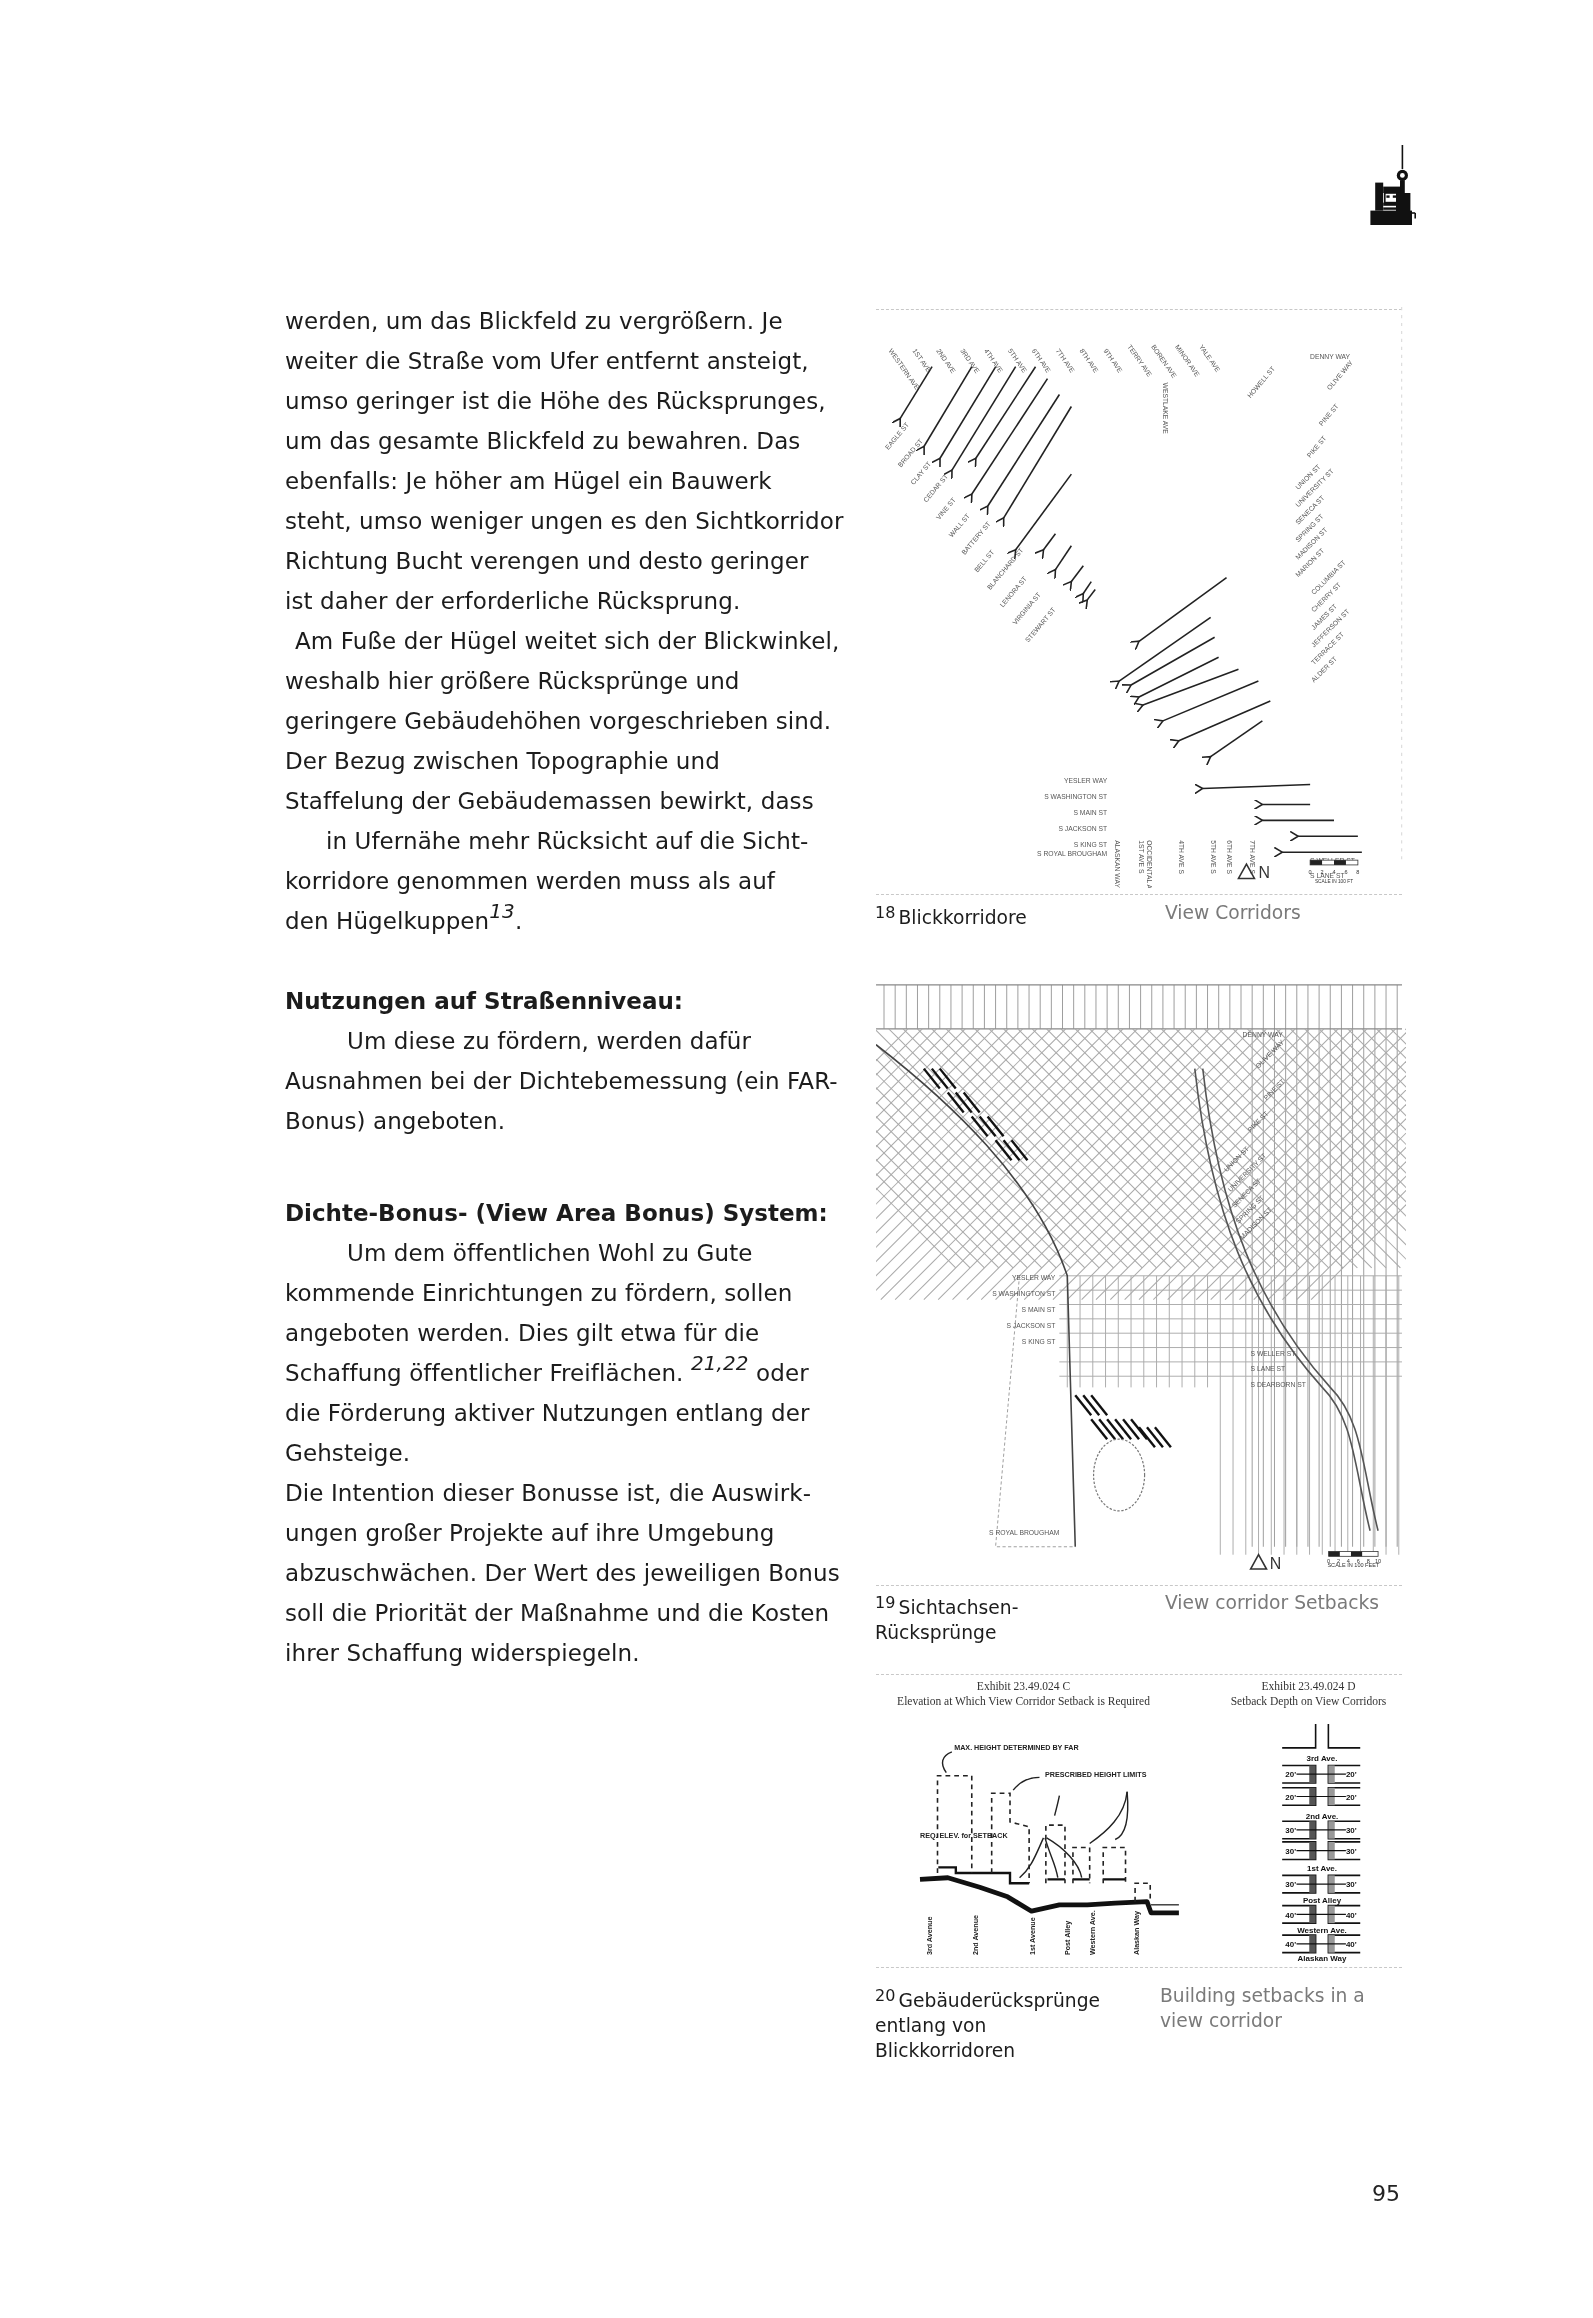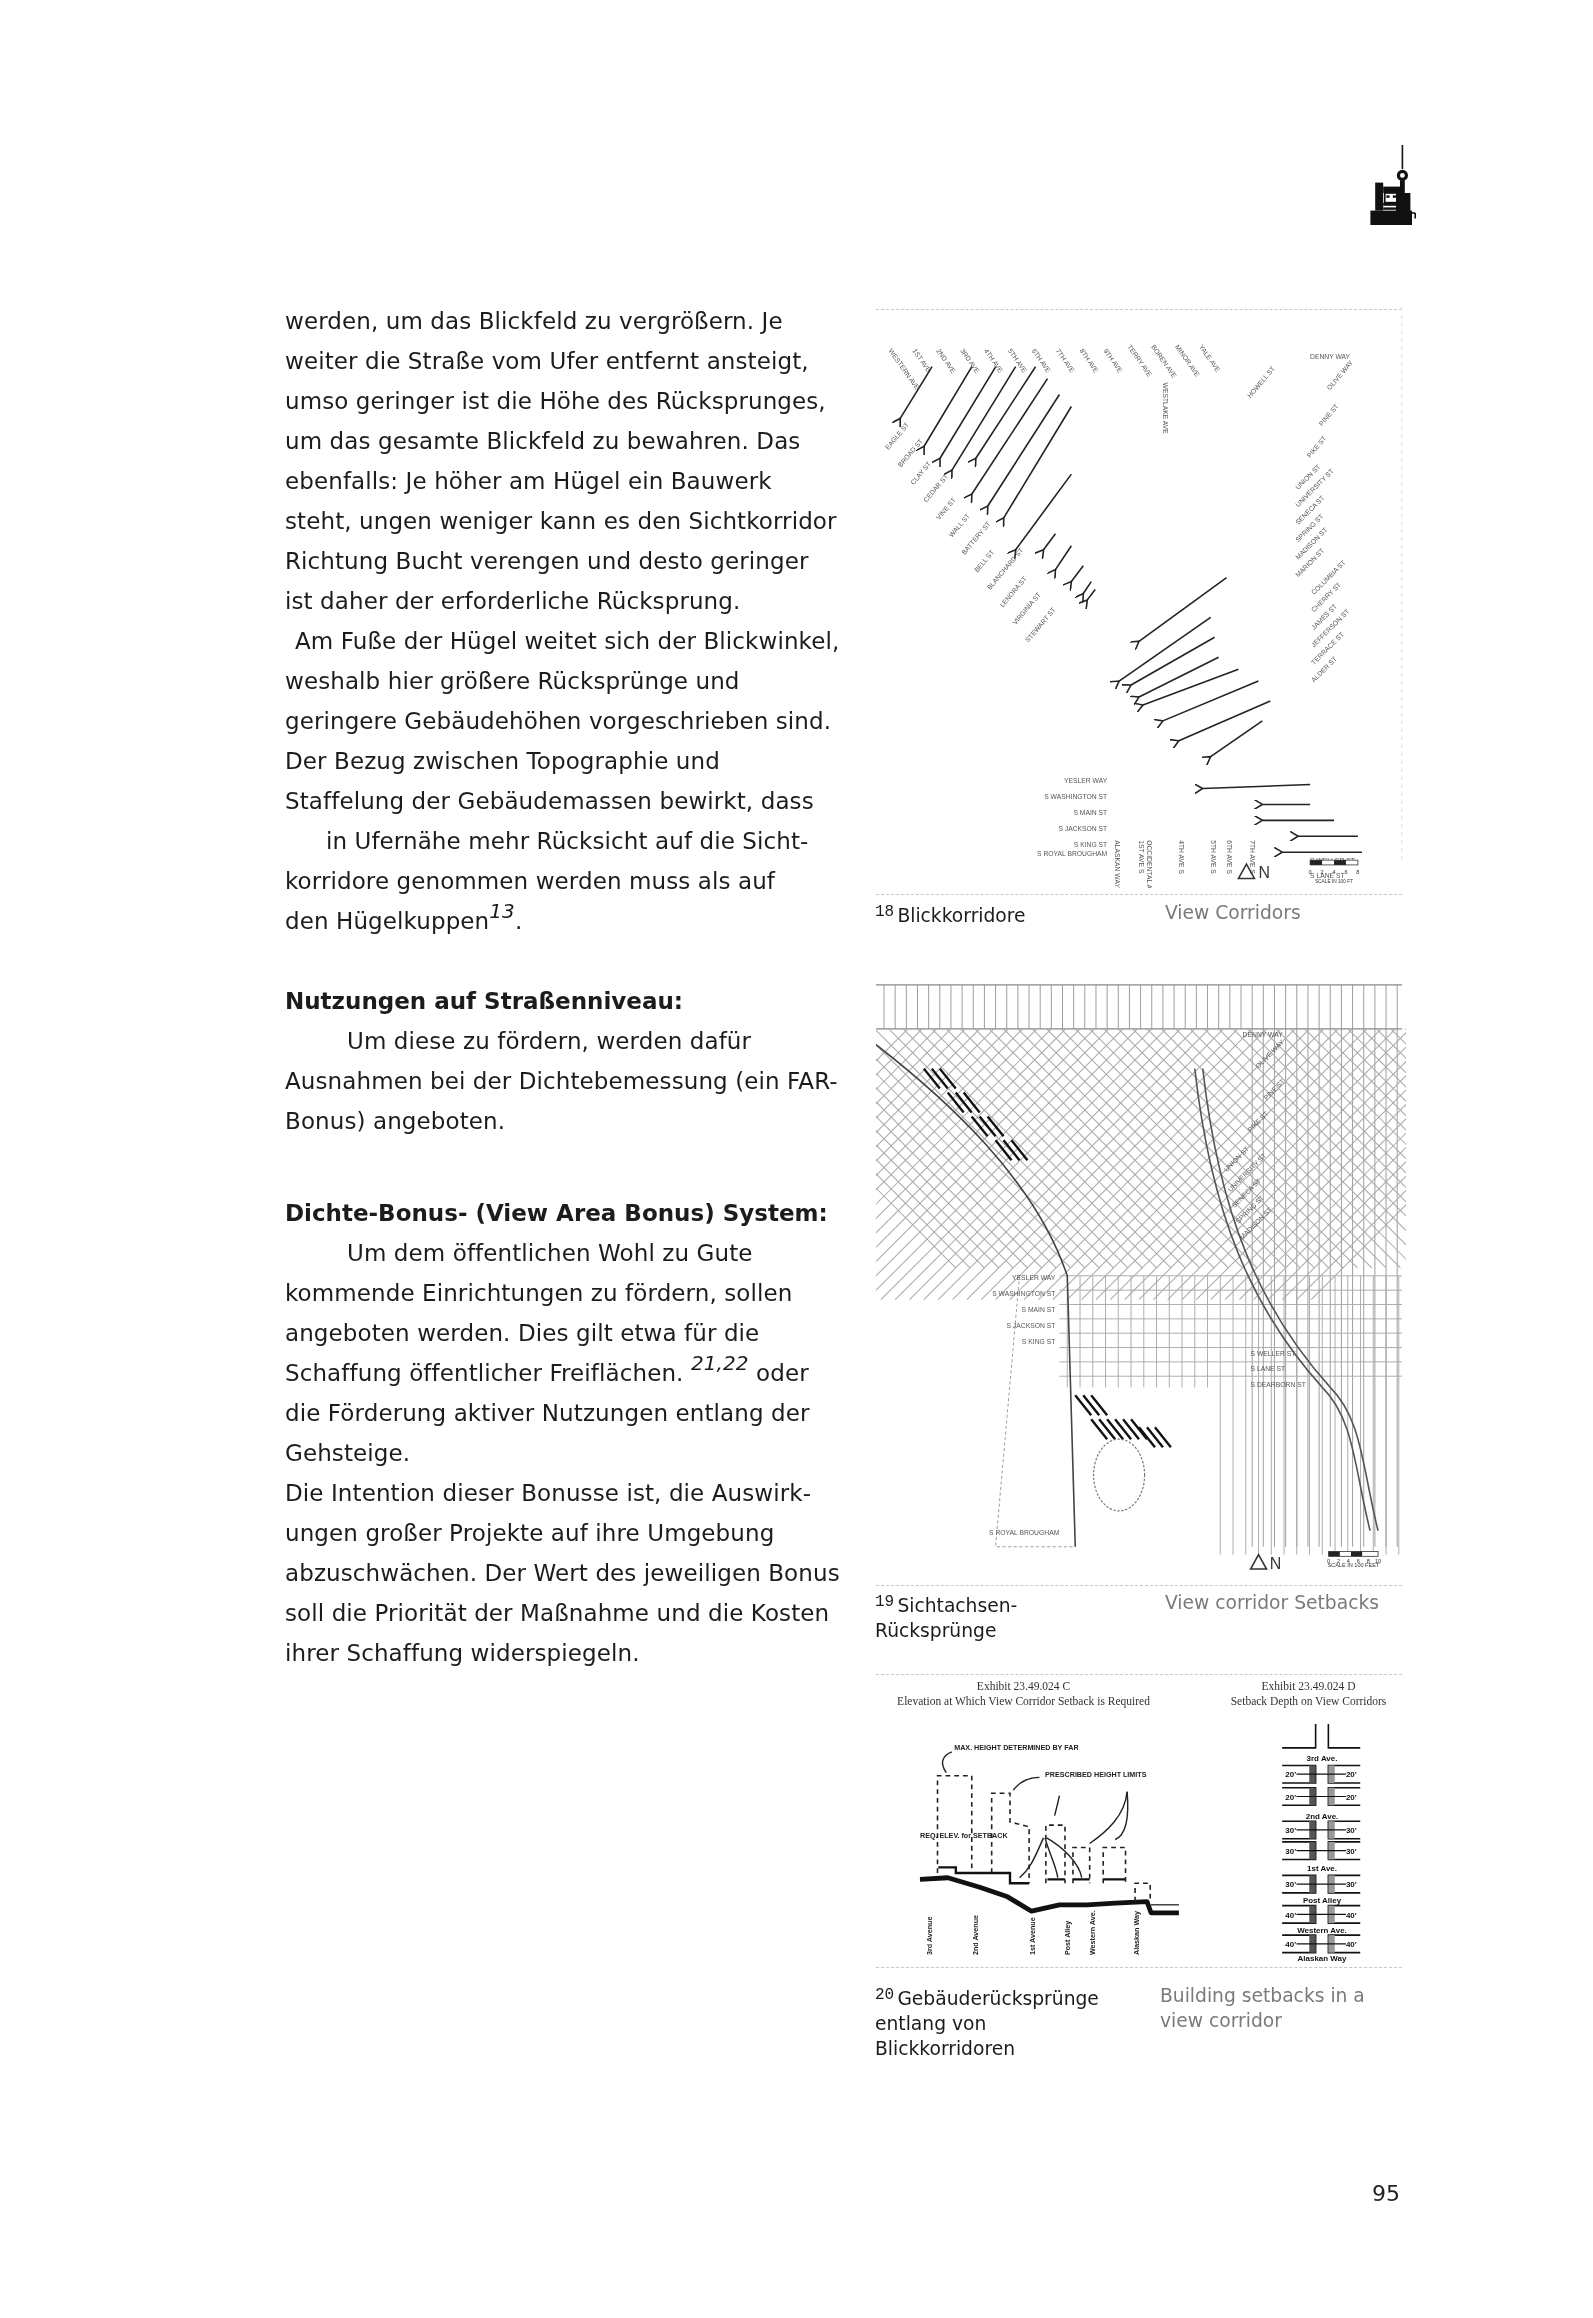--- a/index.html
+++ b/index.html
@@ -22,21 +22,21 @@
   
   .fig { position: absolute; }
   .fig svg { display: block; }
   .fig-18 { left: 876px; top: 307px; width: 530px; height: 581px; }
   .fig-19 { left: 876px; top: 973px; width: 530px; height: 612px; }
 
   .dash-rule { position: absolute; height: 0; border-top: 1.6px dashed #c8c8c8; }
 
   
   .caption { position: absolute; font-size: 18.7px; line-height: 25px; }
-  .caption .num { font-size: 16px; vertical-align: 5.6px; margin-right: 3.2px; font-family: Liberation Mono, monospace; }
+  .caption .num { font-size: 16px; vertical-align: 5.6px; margin-right: 3.2px; }
   .caption.de { color: #1c1c1c; }
   .caption.en { color: #7a7a7a; }
 
   .exhibit { position: absolute; font-family: "Liberation Serif", serif; font-size: 11.5px;
              line-height: 15px; color: #333; text-align: center; }
 
   .page-number { position: absolute; left: 1372px; top: 2181px; font-size: 22px; color: #222; }
 
   .map-label { font-family: "Liberation Sans", sans-serif; font-size: 8.5px; fill: #555; }
   .sketch-label { font-family: "Liberation Sans", sans-serif; font-size: 9px; fill: #222; font-weight: bold; }
@@ -65,21 +65,21 @@
   </svg>
 </div>
 
 <div class="col-left">
   <p class="para">
     <span class="line">werden, um das Blickfeld zu vergrößern. Je</span>
     <span class="line">weiter die Straße vom Ufer entfernt ansteigt,</span>
     <span class="line">umso geringer ist die Höhe des Rücksprunges,</span>
     <span class="line">um das gesamte Blickfeld zu bewahren. Das</span>
     <span class="line">ebenfalls: Je höher am Hügel ein Bauwerk</span>
-    <span class="line">steht, ungen weniger kann es den Sichtkorridor</span>
+    <span class="line">steht, umso weniger ungen es den Sichtkorridor</span>
     <span class="line">Richtung Bucht verengen und desto geringer</span>
     <span class="line">ist daher der erforderliche Rücksprung.</span>
   </p>
   <p class="para">
     <span class="line lead">Am Fuße der Hügel weitet sich der Blickwinkel,</span>
     <span class="line">weshalb hier größere Rücksprünge und</span>
     <span class="line">geringere Gebäudehöhen vorgeschrieben sind.</span>
     <span class="line">Der Bezug zwischen Topographie und</span>
     <span class="line">Staffelung der Gebäudemassen bewirkt, dass</span>
     <span class="line lead">in Ufernähe mehr Rücksicht auf die Sicht-</span>

